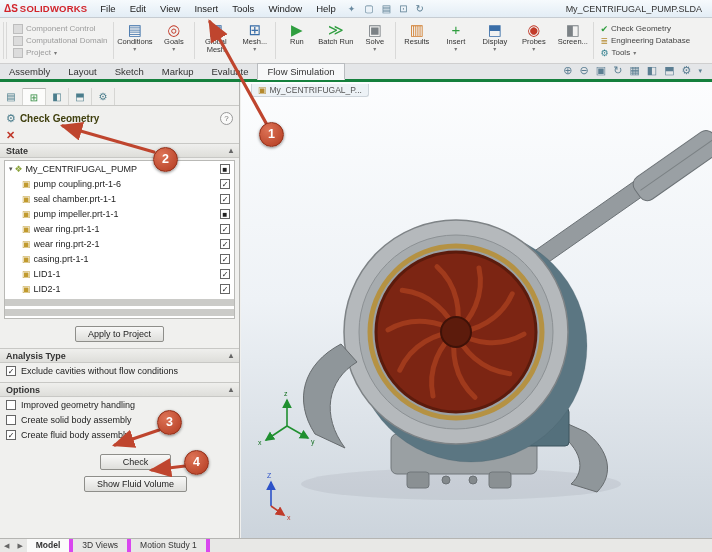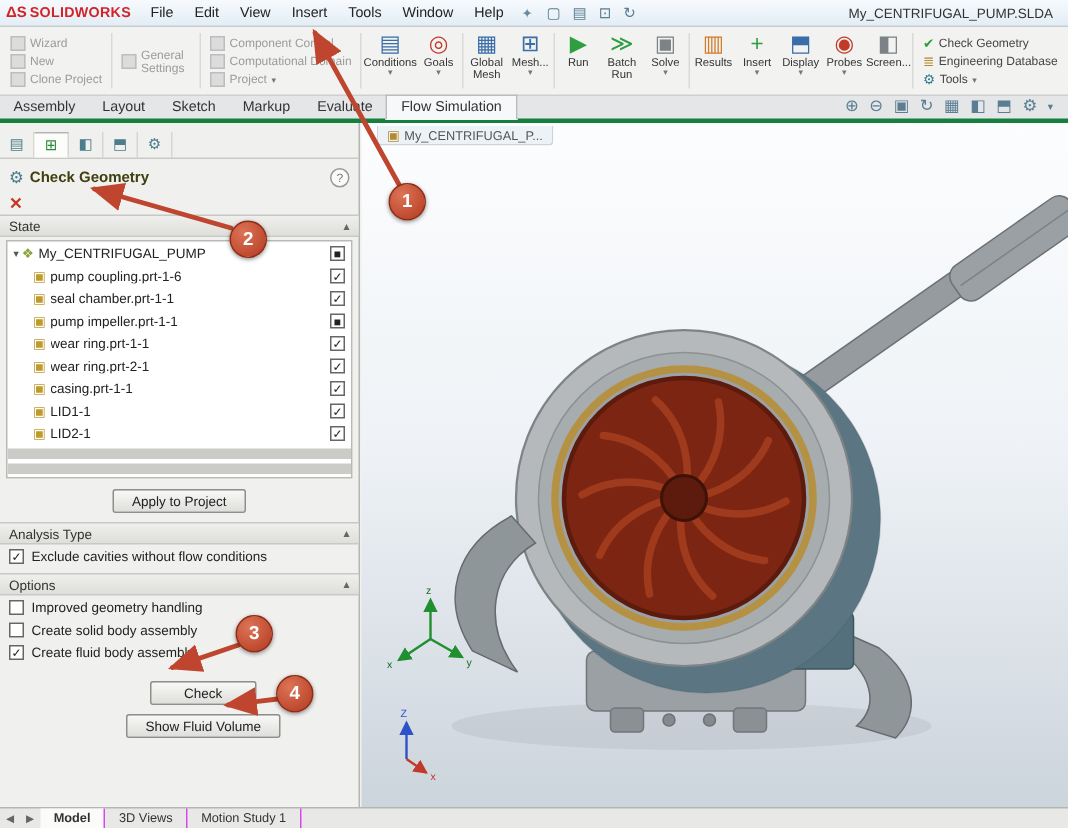--- a/index.html
+++ b/index.html
@@ -69,21 +69,21 @@
   .phead { display:flex; align-items:center; gap:4px; height:18px; padding:0 6px; margin-top:3px; }
   .phead .gear { color:#4b7d8c; font-size:11px; }
   .ptitle { font-weight:bold; font-size:10px; color:#40400f; }
   .help-circ { margin-left:auto; width:13px; height:13px; border:1px solid #999; border-radius:50%; font-size:8px; line-height:11px; text-align:center; color:#777; background:#fafaf9; }
   .pclose-row { height:16px; display:flex; align-items:center; padding:0 6px; }
   .pclose { color:#c0392b; font-size:11px; font-weight:bold; }
 
   .sechead {
     height:15px; background:linear-gradient(#efefed,#dededa);
     border-top:1px solid #c8c8c5; border-bottom:1px solid #c8c8c5;
-    display:flex; align-items:center; padding:0 6px; font-size:9px; font-weight:normal; color:#333;
+    display:flex; align-items:center; padding:0 6px; font-size:9px; font-weight:bold; color:#333;
   }
   .sechead .chev { margin-left:auto; color:#666; font-size:8px; }
 
   .tree { margin:2px 4px 0 4px; background:#fff; border:1px solid #b9b9b6; height:159px; font-size:9px; color:#222; overflow:hidden; }
   .trow { display:flex; align-items:center; height:15px; padding:0 4px; }
   .trow.child { padding-left:17px; }
   .texp { font-size:7px; color:#555; margin-right:2px; }
   .ticon { margin-right:3px; font-size:9px; color:#c19a2e; }
   .ticon.asm { color:#8aa23a; }
   .tlabel { white-space:nowrap; overflow:hidden; }
@@ -113,21 +113,21 @@
   .doc-tab .dicon { color:#b58a2e; font-size:9px; }
   .model-svg { position:absolute; left:0; top:0; }
 
   
   .bottombar {
     position:absolute; top:538px; left:0; right:0; height:14px;
     background:#e8e8e6; border-top:1px solid #b5b5b2;
     display:flex; align-items:center; font-size:8.5px; color:#333;
   }
   .bnav { padding:0 4px; color:#666; font-size:7px; }
-  .btab { padding:0 9px; line-height:13px; border-right:1px solid #d946ef; white-space:nowrap; }
+  .btab { padding:0 9px; line-height:13px; border-right:4px solid #d946ef; white-space:nowrap; }
   .btab.active { background:#fbfbfa; font-weight:bold; }
 
   
   .overlay { position:absolute; left:0; top:0; z-index:40; pointer-events:none; }
   .callout {
     position:absolute; width:25px; height:25px; border-radius:50%;
     background:radial-gradient(circle at 35% 30%, #dd7356, #b23a20);
     border:1px solid #8e2c16; color:#fff; font-size:12.5px; font-weight:bold;
     text-align:center; line-height:23px; z-index:41;
     box-shadow:0 1px 3px rgba(0,0,0,.45);
@@ -154,41 +154,21 @@
   <span class="menu-item">Help</span>
   <span class="pin-icon">✦</span>
   <span class="qa-icon">▢</span>
   <span class="qa-icon">▤</span>
   <span class="qa-icon">⊡</span>
   <span class="qa-icon">↻</span>
   <span class="tb-title">My_CENTRIFUGAL_PUMP.SLDA</span>
 </div>
 
 <div class="ribbon">
-  <div class="rgroup-stack">
-    <div class="rstack-item">
-        <span class="mini"></span>
-        <span>Wizard</span>
-      </div>
-    <div class="rstack-item">
-        <span class="mini"></span>
-        <span>New</span>
-      </div>
-    <div class="rstack-item">
-        <span class="mini"></span>
-        <span>Clone Project</span>
-      </div>
-  </div>
-  <div class="rsep"></div>
-  <div class="rgroup-stack">
-    <div class="rstack-item" style="white-space:normal;width:46px;">
-        <span class="mini"></span>
-        <span>General Settings</span>
-      </div>
-  </div>
+  <div class="rsep"></div>
   <div class="rsep"></div>
   <div class="rgroup-stack">
     <div class="rstack-item">
         <span class="mini"></span>
         <span>Component Control</span>
       </div>
     <div class="rstack-item">
         <span class="mini"></span>
         <span>Computational Domain</span>
       </div>

